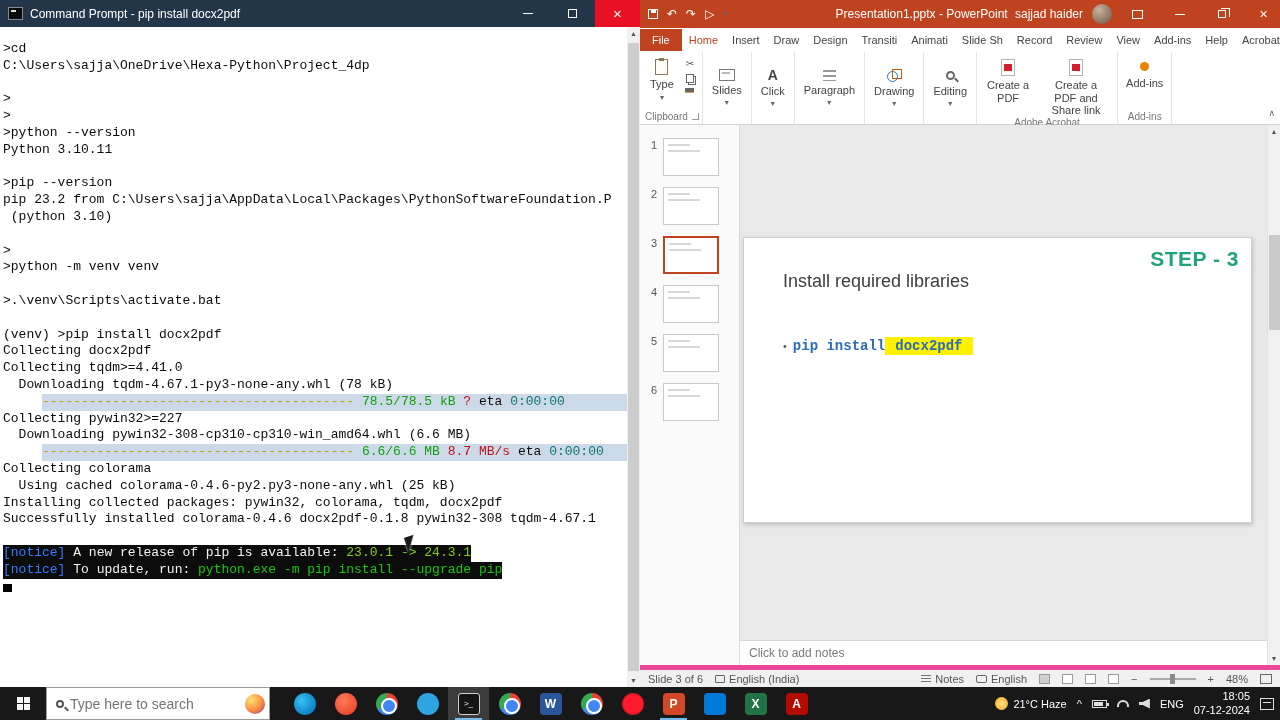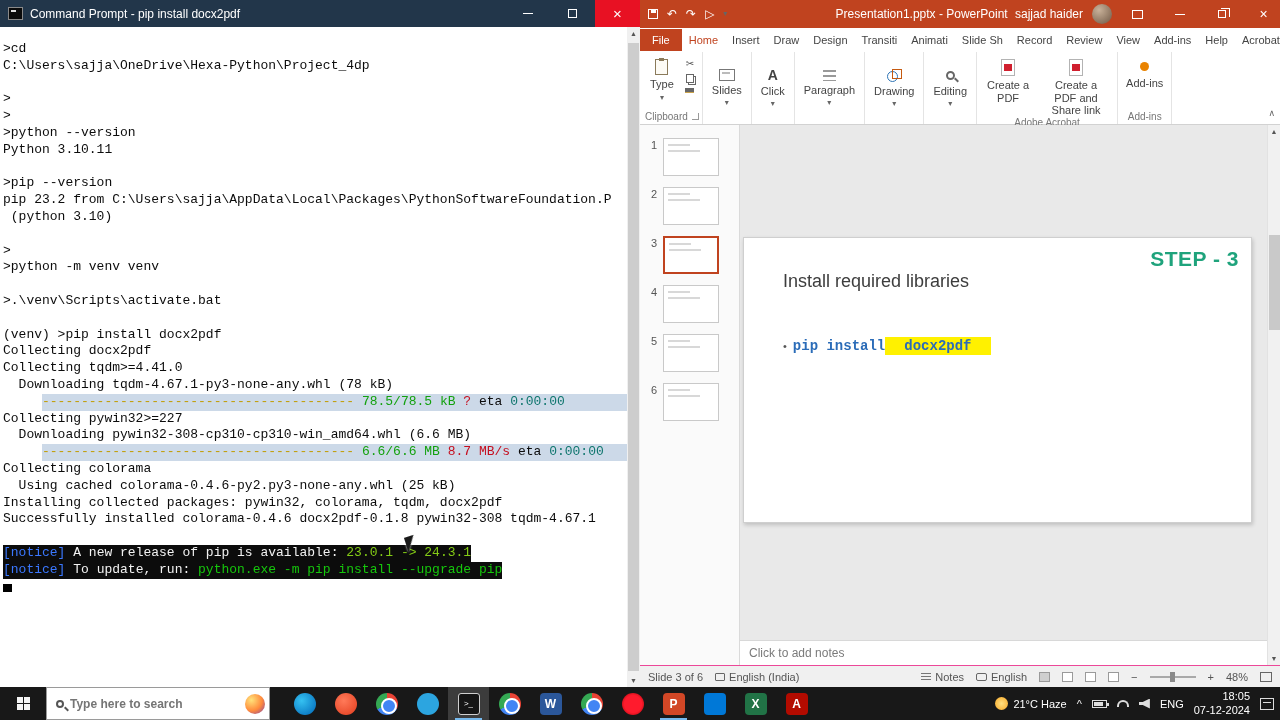--- a/index.html
+++ b/index.html
@@ -89,48 +89,48 @@
 .tbox i{position:absolute;background:#d8d8d8;height:2px;}
 .tbox i.a{top:5px;left:4px;width:22px;}
 .tbox i.b{top:11px;left:4px;width:32px;}
 .slide-col{flex:1;display:flex;flex-direction:column;min-width:0;}
 .slide-gray{flex:1;background:#e9e9e9;position:relative;}
 .slide-canvas{position:absolute;left:3px;top:112px;width:509px;height:286px;background:#fff;border:1px solid #cfcfcf;box-shadow:1px 2px 4px rgba(0,0,0,.18);}
 .step-label{position:absolute;top:9px;right:12px;font-size:21px;font-weight:bold;color:var(--step-green,#1fa37c);letter-spacing:.5px;}
 .slide-title{position:absolute;top:33px;left:39px;font-size:18px;color:#3d3d3d;}
 .slide-code{position:absolute;top:99px;left:39px;font-size:14px;font-family:"Liberation Mono","DejaVu Sans Mono",monospace;color:var(--code-blue,#2b6cb8);font-weight:bold;display:flex;align-items:center;}
 .slide-code .bullet{color:#555;font-size:11px;margin-right:6px;font-family:"Liberation Sans",sans-serif;font-weight:normal;}
-.code-hl{background:var(--hl-yellow,#fff100);padding:1px 19px;}
+.code-hl{background:var(--hl-yellow,#fff100);padding:1px 10px;}
 .notes-pane{height:25px;background:#fff;border-top:1px solid #d8d8d8;display:flex;align-items:center;padding-left:9px;font-size:12px;color:#7a7a7a;flex:none;}
 .ppt-scroll{width:13px;background:#f1f1f1;border-left:1px solid #e2e2e2;position:relative;font-size:7px;color:#555;flex:none;}
 .ppt-scroll .arr{position:absolute;left:0;right:0;text-align:center;}
 .ppt-scroll .arr.up{top:3px}.ppt-scroll .arr.down{bottom:3px}
 .ppt-scroll .thumb{position:absolute;top:110px;left:1px;width:11px;height:95px;background:#c9c9c9;}
 
-.ppt-status{position:absolute;bottom:0;left:0;right:0;height:22px;background:#f0f0f0;border-top:1px solid #ec4899;display:flex;align-items:center;gap:12px;padding:0 8px;font-size:11px;color:#555;}
+.ppt-status{position:absolute;bottom:0;left:0;right:0;height:22px;background:#f0f0f0;border-top:5px solid #ec4899;display:flex;align-items:center;gap:12px;padding:0 8px;font-size:11px;color:#555;}
 .sb-item{display:flex;align-items:center;gap:4px;white-space:nowrap;}
 .sb-spacer{flex:1;}
 .icon-book{width:10px;height:8px;border:1px solid #666;border-radius:1px;}
 .icon-notes{width:10px;height:7px;background:repeating-linear-gradient(#777 0 1px,transparent 1px 3px);}
 .icon-bubble{width:11px;height:8px;border:1px solid #666;border-radius:2px;}
 .view-ic{width:11px;height:10px;border:1px solid #9a9a9a;background:#fff;}
 .view-ic.active{background:#cfcfcf;}
 .zoom-track{width:46px;height:2px;background:#a9a9a9;position:relative;}
 .zoom-thumb{position:absolute;left:45%;top:-4px;width:5px;height:10px;background:#8a8a8a;}
 .icon-fit{width:12px;height:10px;border:1px solid #666;}
 
 
 .taskbar{position:absolute;left:0;top:687px;width:1280px;height:33px;background:#181818;display:flex;align-items:stretch;color:#fff;z-index:40;}
 .start{width:46px;display:flex;align-items:center;justify-content:center;flex:none;}
 .win-logo{display:grid;grid-template-columns:6px 6px;grid-template-rows:6px 6px;gap:1px;}
 .win-logo i{background:#f5f5f5;}
 .searchbox{width:224px;background:#fff;border:1px solid #9a9a9a;display:flex;align-items:center;gap:6px;padding:0 4px 0 9px;flex:none;}
 .icon-mag{width:8px;height:8px;border:2px solid #555;border-radius:50%;position:relative;flex:none;}
 .icon-mag::after{content:"";position:absolute;left:6px;top:6px;width:5px;height:2px;background:#555;transform:rotate(45deg);}
-.searchbox input{border:none;outline:none;flex:1;font-size:12px;color:#444;background:transparent;min-width:0;font-family:"Liberation Sans",sans-serif;font-weight:bold;}
+.searchbox input{border:none;outline:none;flex:1;font-size:14px;color:#444;background:transparent;min-width:0;font-family:"Liberation Sans",sans-serif;}
 .sphere{width:20px;height:20px;border-radius:50%;background:radial-gradient(circle at 32% 30%,#ffe27a,#ff8a3c 55%,#7a3fb0);flex:none;}
 .tb-apps{display:flex;align-items:stretch;margin-left:14px;}
 .tb-icon{width:41px;display:flex;align-items:center;justify-content:center;position:relative;}
 .tb-icon.active::after{content:"";position:absolute;bottom:0;left:7px;right:7px;height:2px;background:#76b9ed;}
 .tb-icon.focused{background:#3c3c3c;}
 .tb-glyph{width:22px;height:22px;border-radius:50%;display:flex;align-items:center;justify-content:center;font-size:12px;font-weight:bold;color:#fff;}
 .ic-edge{background:radial-gradient(circle at 35% 35%,#35c1f1,#0067b8);}
 .ic-brave{background:radial-gradient(circle at 40% 35%,#ff7a59,#e23c1d);}
 .ic-chrome{background:conic-gradient(#ea4335 0 120deg,#4285f4 0 240deg,#34a853 0 360deg);position:relative;}
 .ic-chrome::after{content:"";position:absolute;left:5px;top:5px;width:12px;height:12px;background:#4285f4;border:2px solid #fff;border-radius:50%;}

